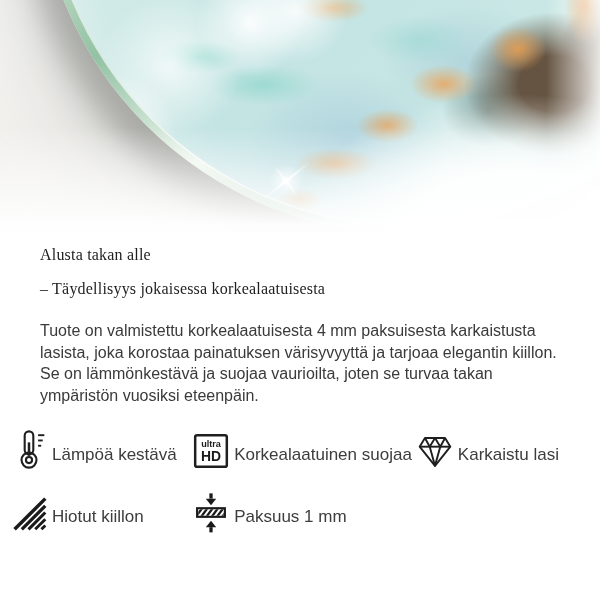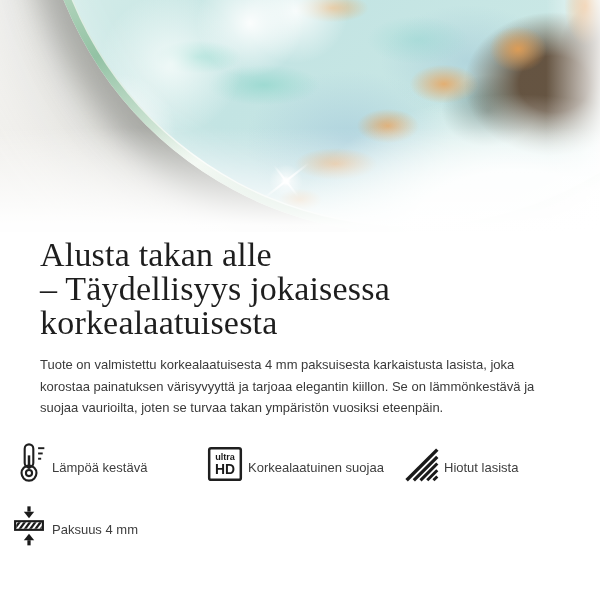--- a/index.html
+++ b/index.html
@@ -64,36 +64,36 @@
     background:
       linear-gradient(to bottom, rgba(255,255,255,0) 55%, rgba(255,255,255,.5) 76%, rgba(255,255,255,.97) 97%),
       linear-gradient(to left, rgba(255,255,255,.85), rgba(255,255,255,0) 9%),
       radial-gradient(ellipse 300px 190px at 86% 102%, rgba(255,255,255,.92) 35%, rgba(255,255,255,0) 75%);
   }
 
   
   .content{padding:0 40px;}
   h1{
     margin:6px 0 0;font-family:"Liberation Serif", serif;font-weight:400;
-    font-size:34px;line-height:34px;color:#1e1e1e;letter-spacing:.2px;
+    font-size:16px;line-height:34px;color:#1e1e1e;letter-spacing:.2px;
   }
   .t-line{display:block;}
   .desc{
     margin:14px 0 0;max-width:526px;
-    font-size:13px;line-height:21.5px;color:#3a3a3a;
+    font-size:16px;line-height:21.5px;color:#3a3a3a;
   }
 
   
   .features{
     margin-top:22px;padding:0 6px;
     display:grid;grid-template-columns:repeat(3,1fr);row-gap:16px;
   }
   .feature{display:flex;flex-direction:row;align-items:center;}
   .feature svg{display:block;}
-  .flabel{margin-top:8px;font-size:13px;color:#3d3d3d;white-space:nowrap;text-align:right;}
+  .flabel{margin-top:8px;font-size:17px;color:#3d3d3d;white-space:nowrap;text-align:right;}
 </style>
 </head>
 <body>
 
 <div class="page">
 
   <div class="hero">
     <div class="glass">
       <div class="marble"></div>
     </div>
@@ -127,30 +127,39 @@
     <div class="feature">
       <svg width="46" height="46" viewBox="0 0 48 48" fill="none">
         <rect x="7.5" y="7.5" width="33" height="33" rx="2" stroke="#1f1f1f" stroke-width="2.6"></rect>
         <text x="24" y="20" text-anchor="middle" font-size="9.5" font-weight="700" font-family="Liberation Sans, sans-serif" fill="#1a1a1a" stroke="none">ultra</text>
         <text x="24" y="34.5" text-anchor="middle" font-size="14.5" font-weight="700" font-family="Liberation Sans, sans-serif" fill="#1a1a1a" stroke="none">HD</text>
       </svg>
       <div class="flabel">Korkealaatuinen suojaa</div>
     </div>
 
 
+    <div class="feature">
+      <svg width="46" height="46" viewBox="0 0 48 48" fill="none" stroke="#1f1f1f" stroke-width="2" stroke-linejoin="round">
+        <path d="M13.5 10.5 H34.5 L40 19.5 L24 39.5 L8 19.5 Z"></path>
+        <path d="M8 19.5 H40"></path>
+        <path d="M13.5 10.5 L18.5 19.5 L24 10.5 L29.5 19.5 L34.5 10.5"></path>
+        <path d="M18.5 19.5 L24 39.5 L29.5 19.5"></path>
+      </svg>
+      <div class="flabel">Karkaistu lasi</div>
+    </div>
 
     <div class="feature">
       <svg width="46" height="46" viewBox="0 0 48 48" fill="none" stroke="#1a1a1a">
         <path d="M9 41 L41 9" stroke-width="3.6"></path>
         <path d="M16.5 41 L41 16.5" stroke-width="3.4"></path>
         <path d="M23.5 41 L41 23.5" stroke-width="3.2"></path>
         <path d="M30.5 41 L41 30.5" stroke-width="3"></path>
         <path d="M37 41 L41 37" stroke-width="3"></path>
       </svg>
-      <div class="flabel">Hiotut lasista</div>
+      <div class="flabel">Hiotut kiillon</div>
     </div>
 
     <div class="feature">
       <svg width="46" height="46" viewBox="0 0 48 48" fill="none">
         <defs>
           <clipPath id="barclip">
               <rect x="10.7" y="20.2" width="26.6" height="6.6"></rect>
             </clipPath>
         </defs>
         <path d="M24 3.5 V9" stroke="#1a1a1a" stroke-width="3.4"></path>
@@ -160,17 +169,17 @@
           <path d="M6 31 L17 16"></path>
             <path d="M11.5 31 L22.5 16"></path>
             <path d="M17 31 L28 16"></path>
           <path d="M22.5 31 L33.5 16"></path>
             <path d="M28 31 L39 16"></path>
             <path d="M33.5 31 L44.5 16"></path>
         </g>
         <path d="M18.6 38.8 H29.4 L24 32 Z" fill="#1a1a1a"></path>
         <path d="M24 38.8 V44.2" stroke="#1a1a1a" stroke-width="3.4"></path>
       </svg>
-      <div class="flabel">Paksuus 4 mm</div>
+      <div class="flabel">Paksuus 1 mm</div>
     </div>
 
   </div>
 </div>
 
 </body></html>

